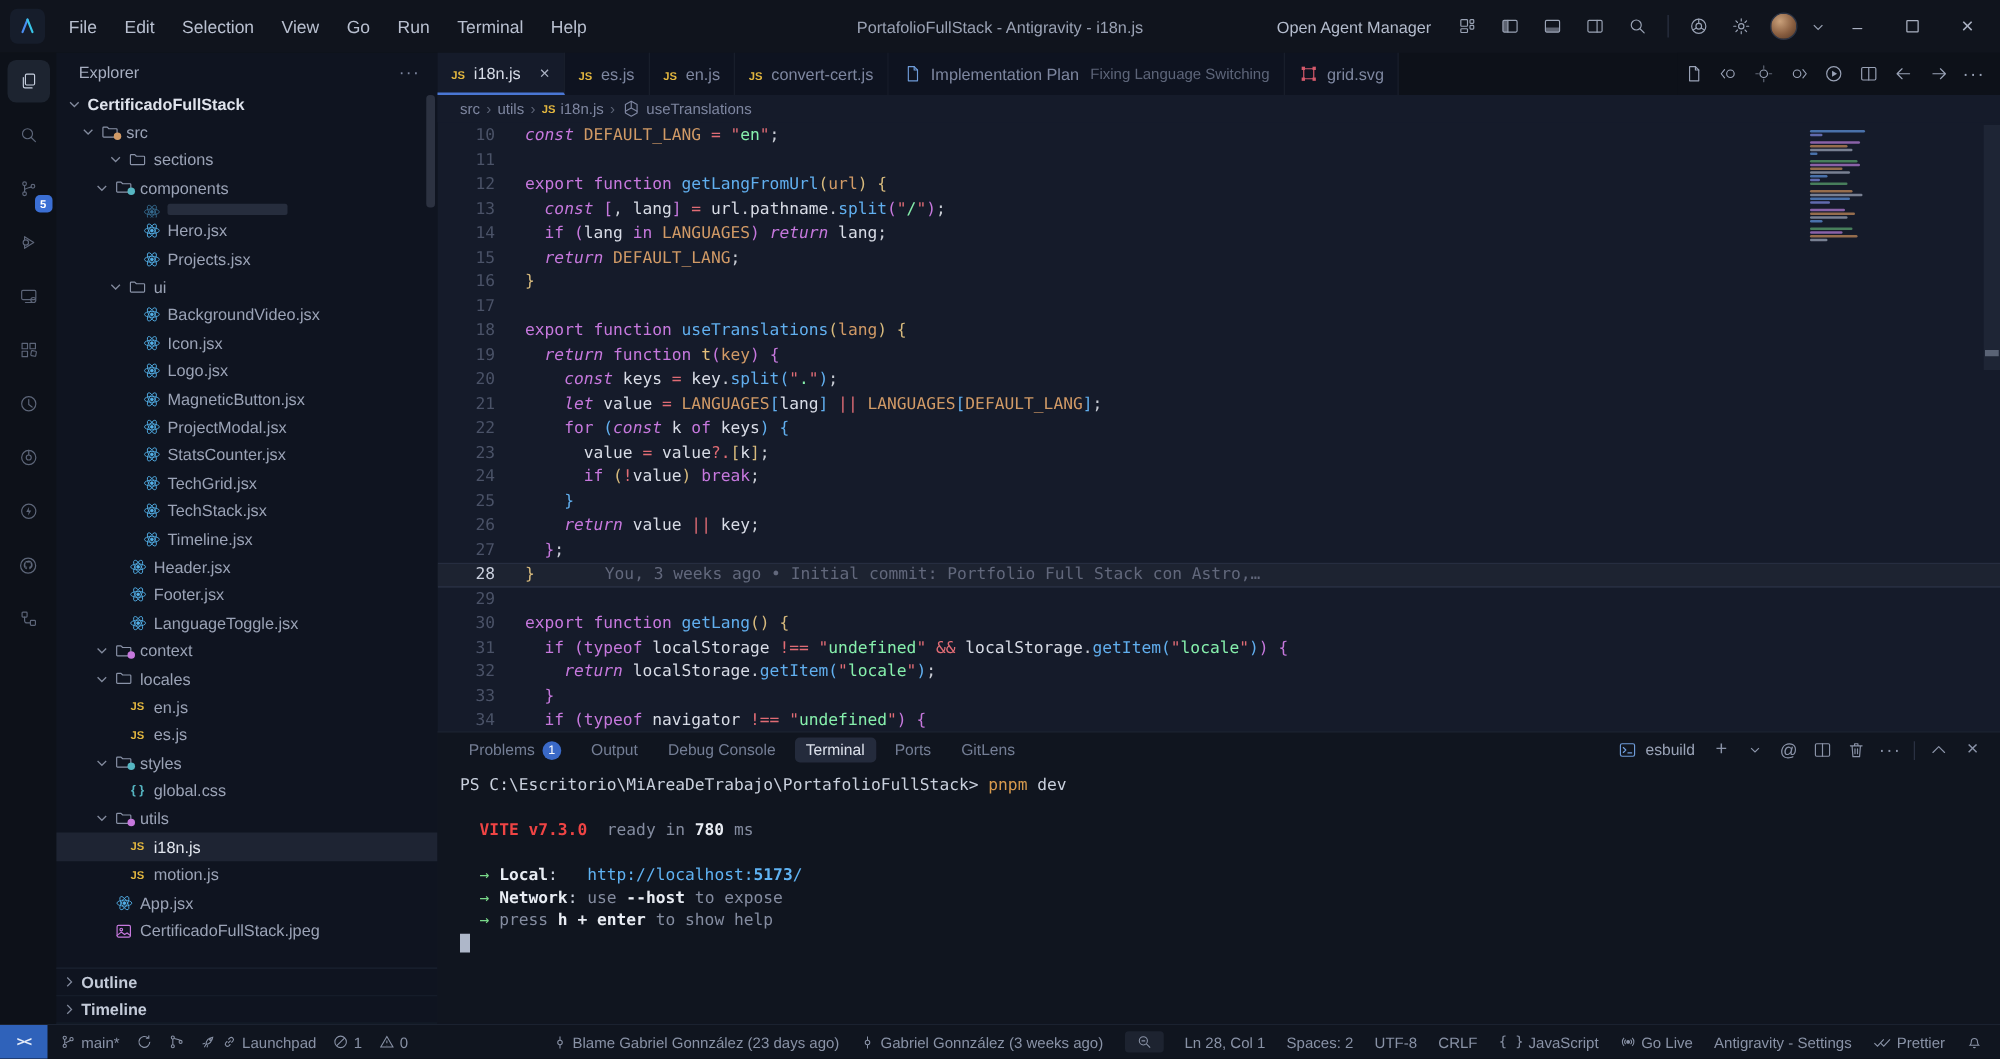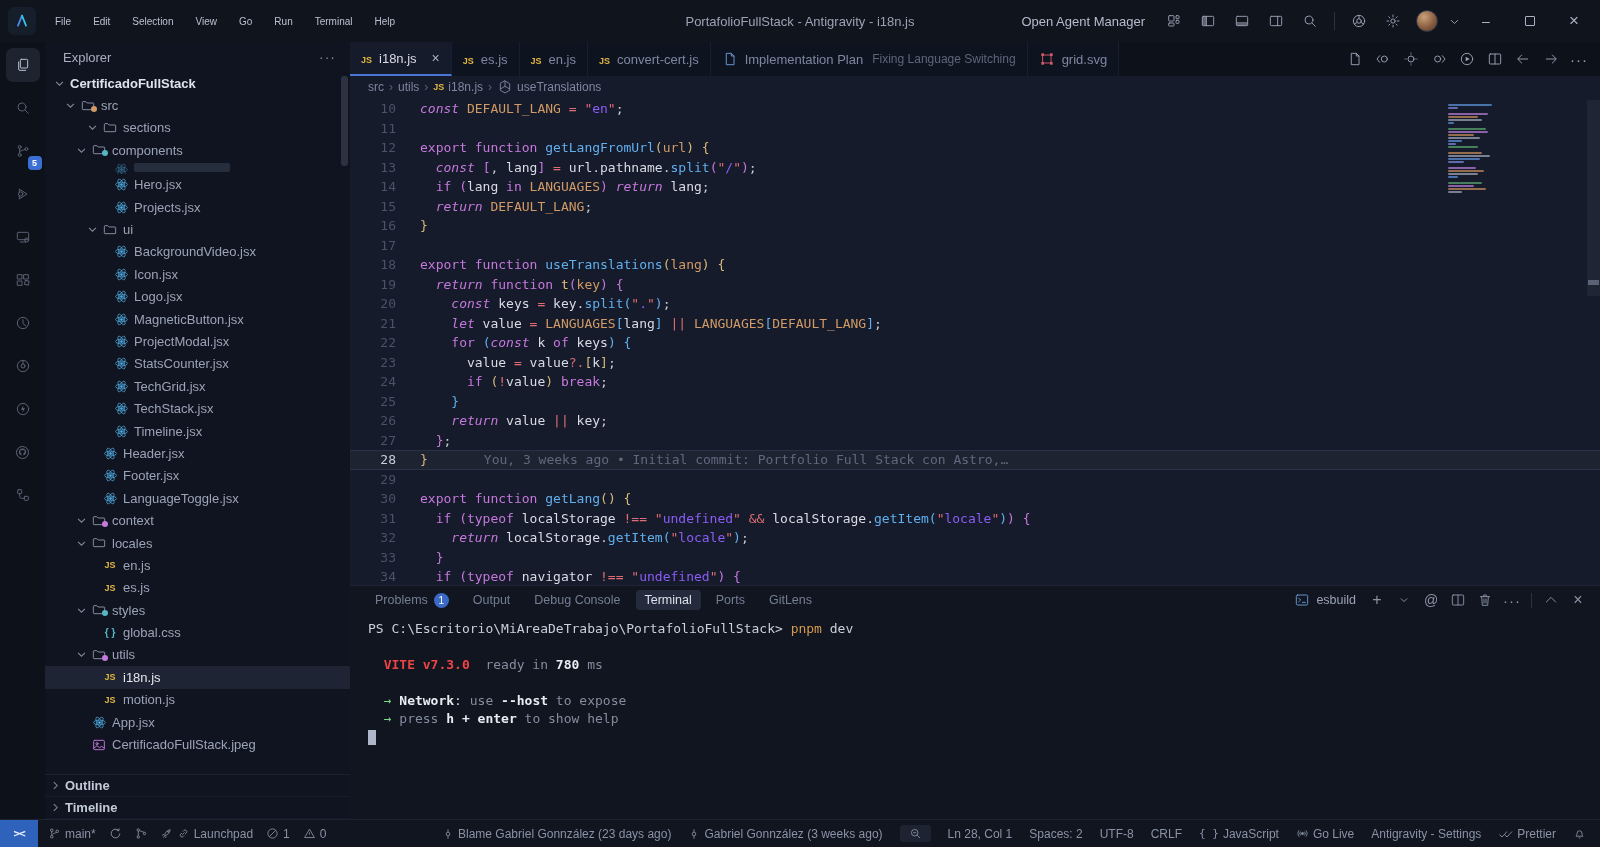--- a/index.html
+++ b/index.html
@@ -3,21 +3,21 @@
 <meta charset="utf-8">
 <style>
   * { margin:0; padding:0; box-sizing:border-box; }
   html,body { width:1600px; height:847px; overflow:hidden; background:#0c1017;
     font-family:"Liberation Sans", sans-serif; -webkit-font-smoothing:antialiased; }
 
   
   .titlebar { height:42px; background:#10141d; display:flex; align-items:center; position:relative; color:#aab1c2; }
   .tb-logo { width:28px; height:28px; margin:0 8px 0 8px; border-radius:6px; background:#161d2b; display:flex; align-items:center; justify-content:center; }
   .menus { display:flex; }
-  .menu-item { padding:0 11px; font-size:10px; color:#b9c0d0; height:42px; display:flex; align-items:center; cursor:default; }
+  .menu-item { padding:0 11px; font-size:14px; color:#b9c0d0; height:42px; display:flex; align-items:center; cursor:default; }
   .tb-title { position:absolute; left:0; right:0; text-align:center; font-size:13px; color:#9aa2b4; pointer-events:none; }
   .tb-right { margin-left:auto; display:flex; align-items:center; gap:4px; padding-right:6px; z-index:2; }
   .tb-agent { font-size:13px; color:#b4bccd; margin-right:10px; }
   .tb-ic { width:30px; height:30px; display:flex; align-items:center; justify-content:center; color:#9aa3b5; border-radius:5px; }
   .tb-sep { width:1px; height:18px; background:#2a3142; margin:0 5px; }
   .avatar { width:22px; height:22px; border-radius:50%; background:radial-gradient(circle at 35% 30%, #c9a07a 0%, #8a5f41 55%, #4f3525 100%); border:1px solid #2c3445; }
   .win-btn { width:40px; height:42px; display:flex; align-items:center; justify-content:center; color:#aab1c2; font-size:14px; }
   .win-rest { width:10px; height:10px; border:1px solid #aab1c2; border-radius:1px; }
 
   
@@ -68,21 +68,21 @@
   .code { height:487px; position:relative; font-family:"DejaVu Sans Mono", monospace; font-size:13px; line-height:19.5px; padding-top:1px; }
   .codeline { display:flex; height:19.5px; position:relative; }
   .codeline.active { background:rgba(255,255,255,.035); box-shadow:inset 0 1px 0 #2a3246, inset 0 -1px 0 #2a3246; }
   .ln { width:46px; flex:0 0 46px; text-align:right; color:#4a5267; user-select:none; }
   .codeline.active .ln { color:#c9cfdd; }
   .lc { padding-left:24px; white-space:pre; }
   .c-ki { color:#c678dd; font-style:italic; } .c-k { color:#c678dd; }
   .c-fn { color:#61afef; } .c-fy { color:#e5c07b; }
   .c-pa { color:#d19a66; } .c-cn { color:#d19a66; }
   .c-v { color:#d8dce6; } .c-m { color:#61afef; }
-  .c-q { color:#e06c75; } .c-s { color:#8b5cf6; } .c-o { color:#e06c75; }
+  .c-q { color:#e06c75; } .c-s { color:#86efac; } .c-o { color:#e06c75; }
   .c-p { color:#c8ccd4; }
   .c-b1 { color:#d7ba7d; } .c-b2 { color:#c678dd; } .c-b3 { color:#61afef; }
   .c-blame { color:#62687c; margin-left:56px;text-align:center; }
   .minimap { position:absolute; top:6px; right:100px; width:52px; }
   .mm-row { height:2px; margin-bottom:1px; border-radius:1px; }
   .code-vscroll { position:absolute; top:2px; right:0; width:13px; height:196px; background:rgba(120,130,160,.10); }
   .ruler-mark { position:absolute; top:182px; right:1px; width:11px; height:5px; background:rgba(165,175,195,.45); }
 
   
   .panel { height:234px; background:#10151f; border-top:1px solid #1d2433; display:flex; flex-direction:column; }
@@ -982,20 +982,21 @@
             <span class="pa-ic">
               <span style="font-size:16px">×</span>
             </span>
           </span>
       </div>
       <div class="termbody" id="termbody">
           <div class="tline"><span class="t-w">PS C:\Escritorio\MiAreaDeTrabajo\PortafolioFullStack&gt; </span><span class="t-o">pnpm</span><span class="t-w"> dev</span></div>
           <div class="tline"></div>
           <div class="tline"><span class="t-gb">  VITE v7.3.0</span><span class="t-d">  ready in </span><span class="t-b">780</span><span class="t-d"> ms</span></div>
           <div class="tline"></div>
+          <div class="tline"><span class="t-g">  → </span><span class="t-b">Local</span><span class="t-w">:   </span><span class="t-c">http://localhost:</span><span class="t-cb">5173</span><span class="t-c">/</span></div>
           <div class="tline"><span class="t-g">  → </span><span class="t-b">Network</span><span class="t-w">: </span><span class="t-d">use </span><span class="t-b">--host</span><span class="t-d"> to expose</span></div>
           <div class="tline"><span class="t-g">  → </span><span class="t-d">press </span><span class="t-b">h</span><span class="t-d"> </span><span class="t-b">+ enter</span><span class="t-d"> to show help</span></div>
           <div class="tline"><span class="cursor"></span></div>
         </div>
     </div>
   </div>
 </div>
 
 <div class="statusbar">
   <div class="sb-remote">&gt;&lt;</div>

